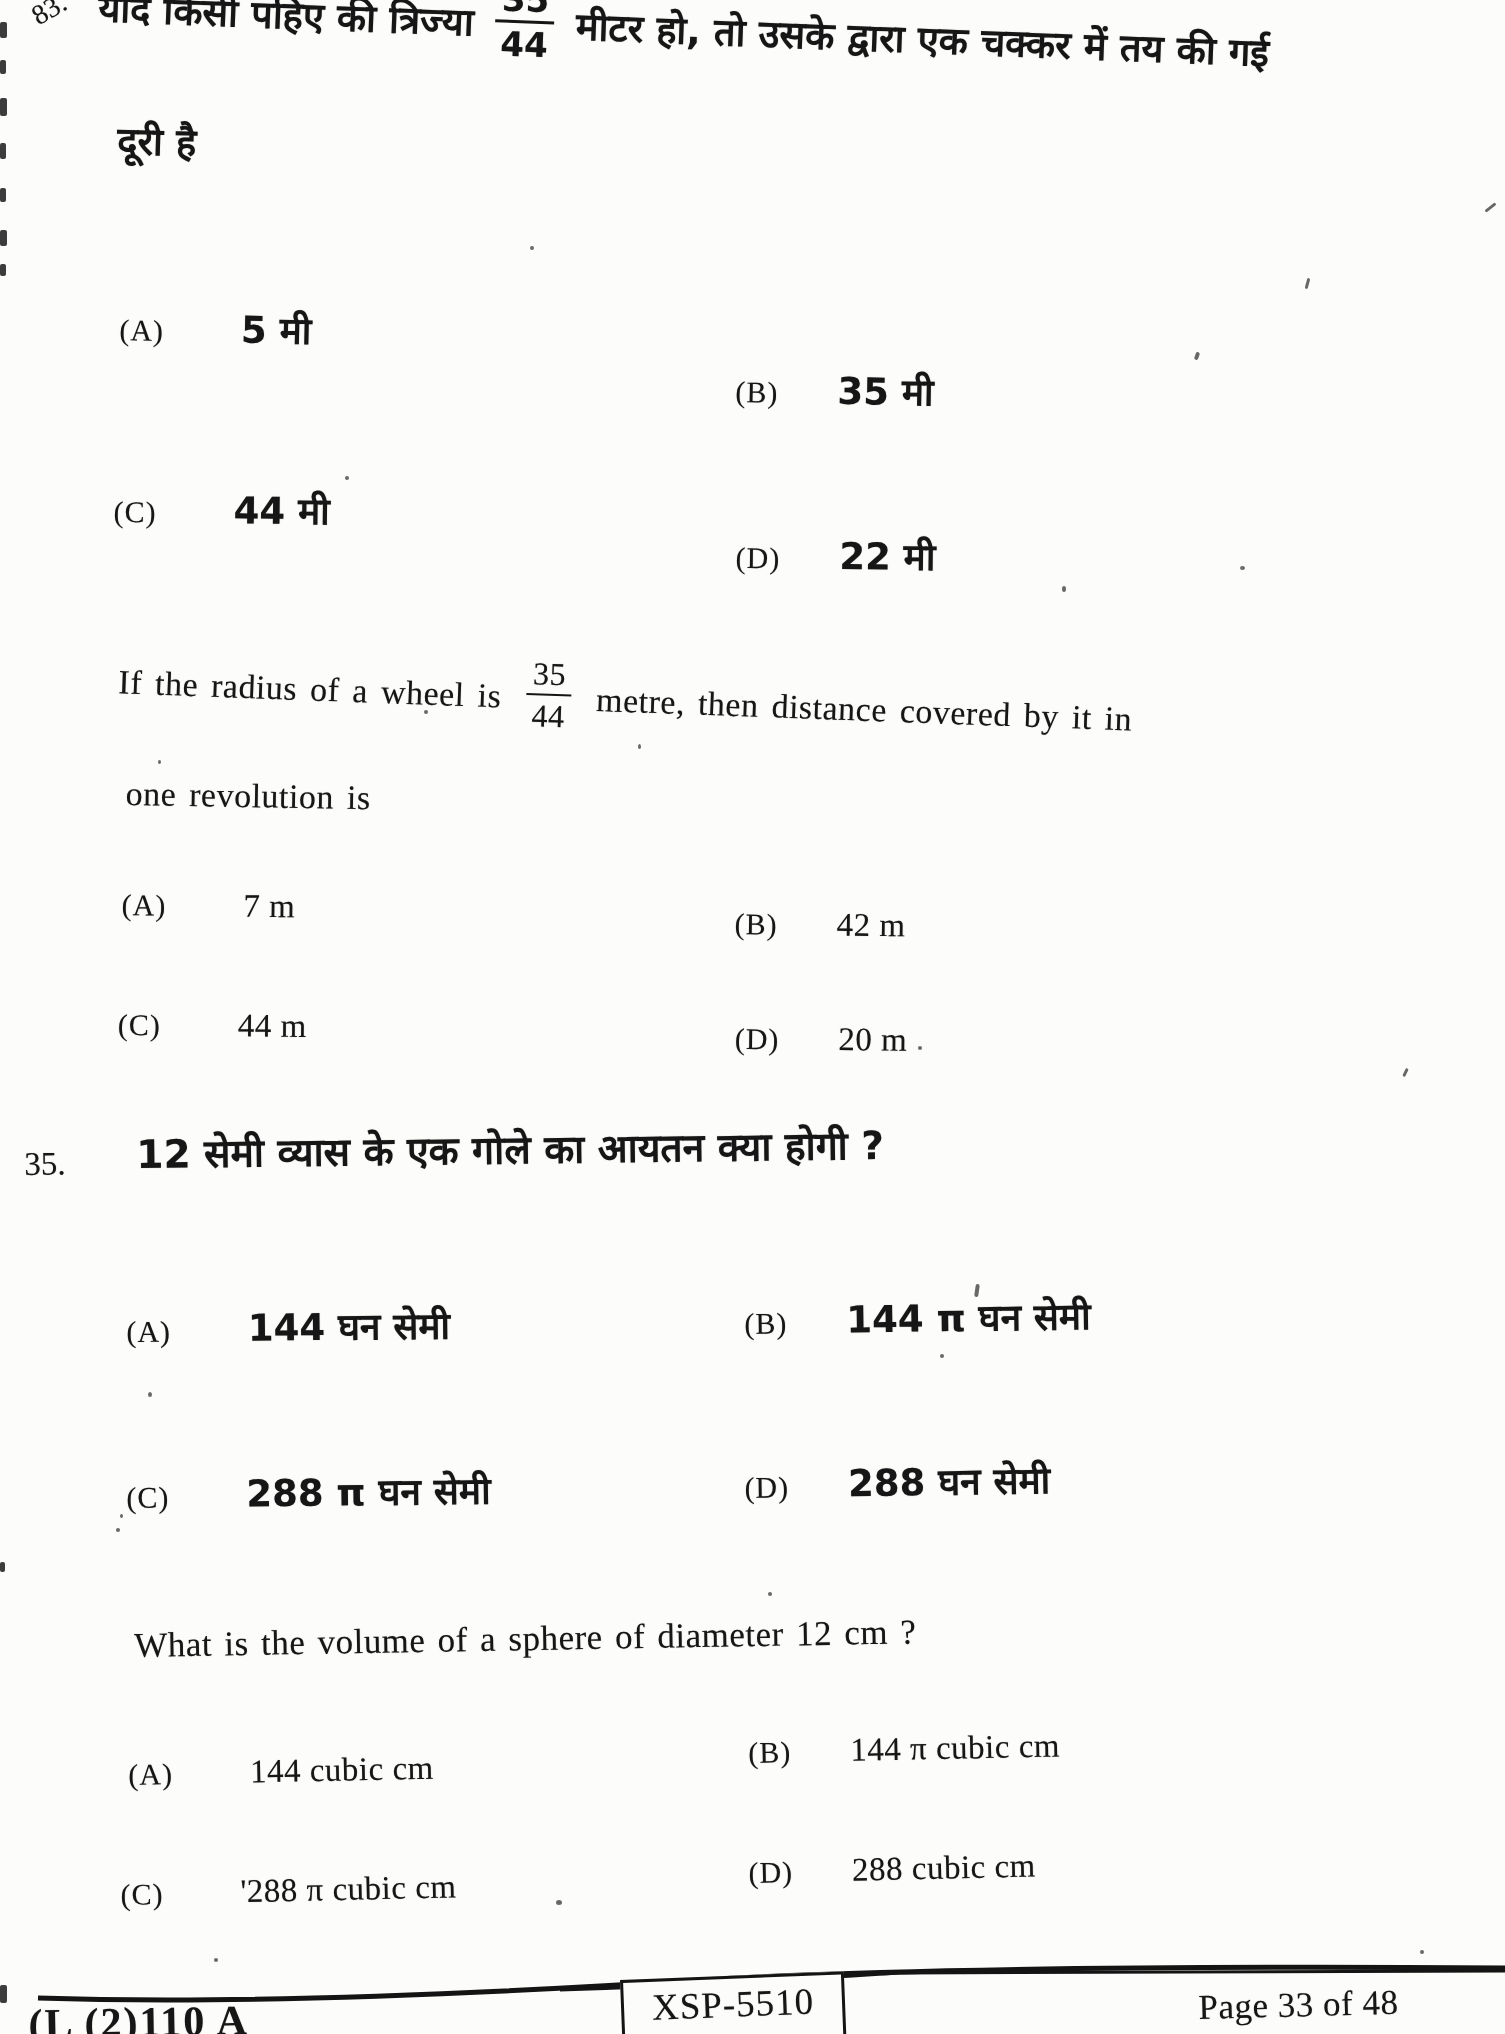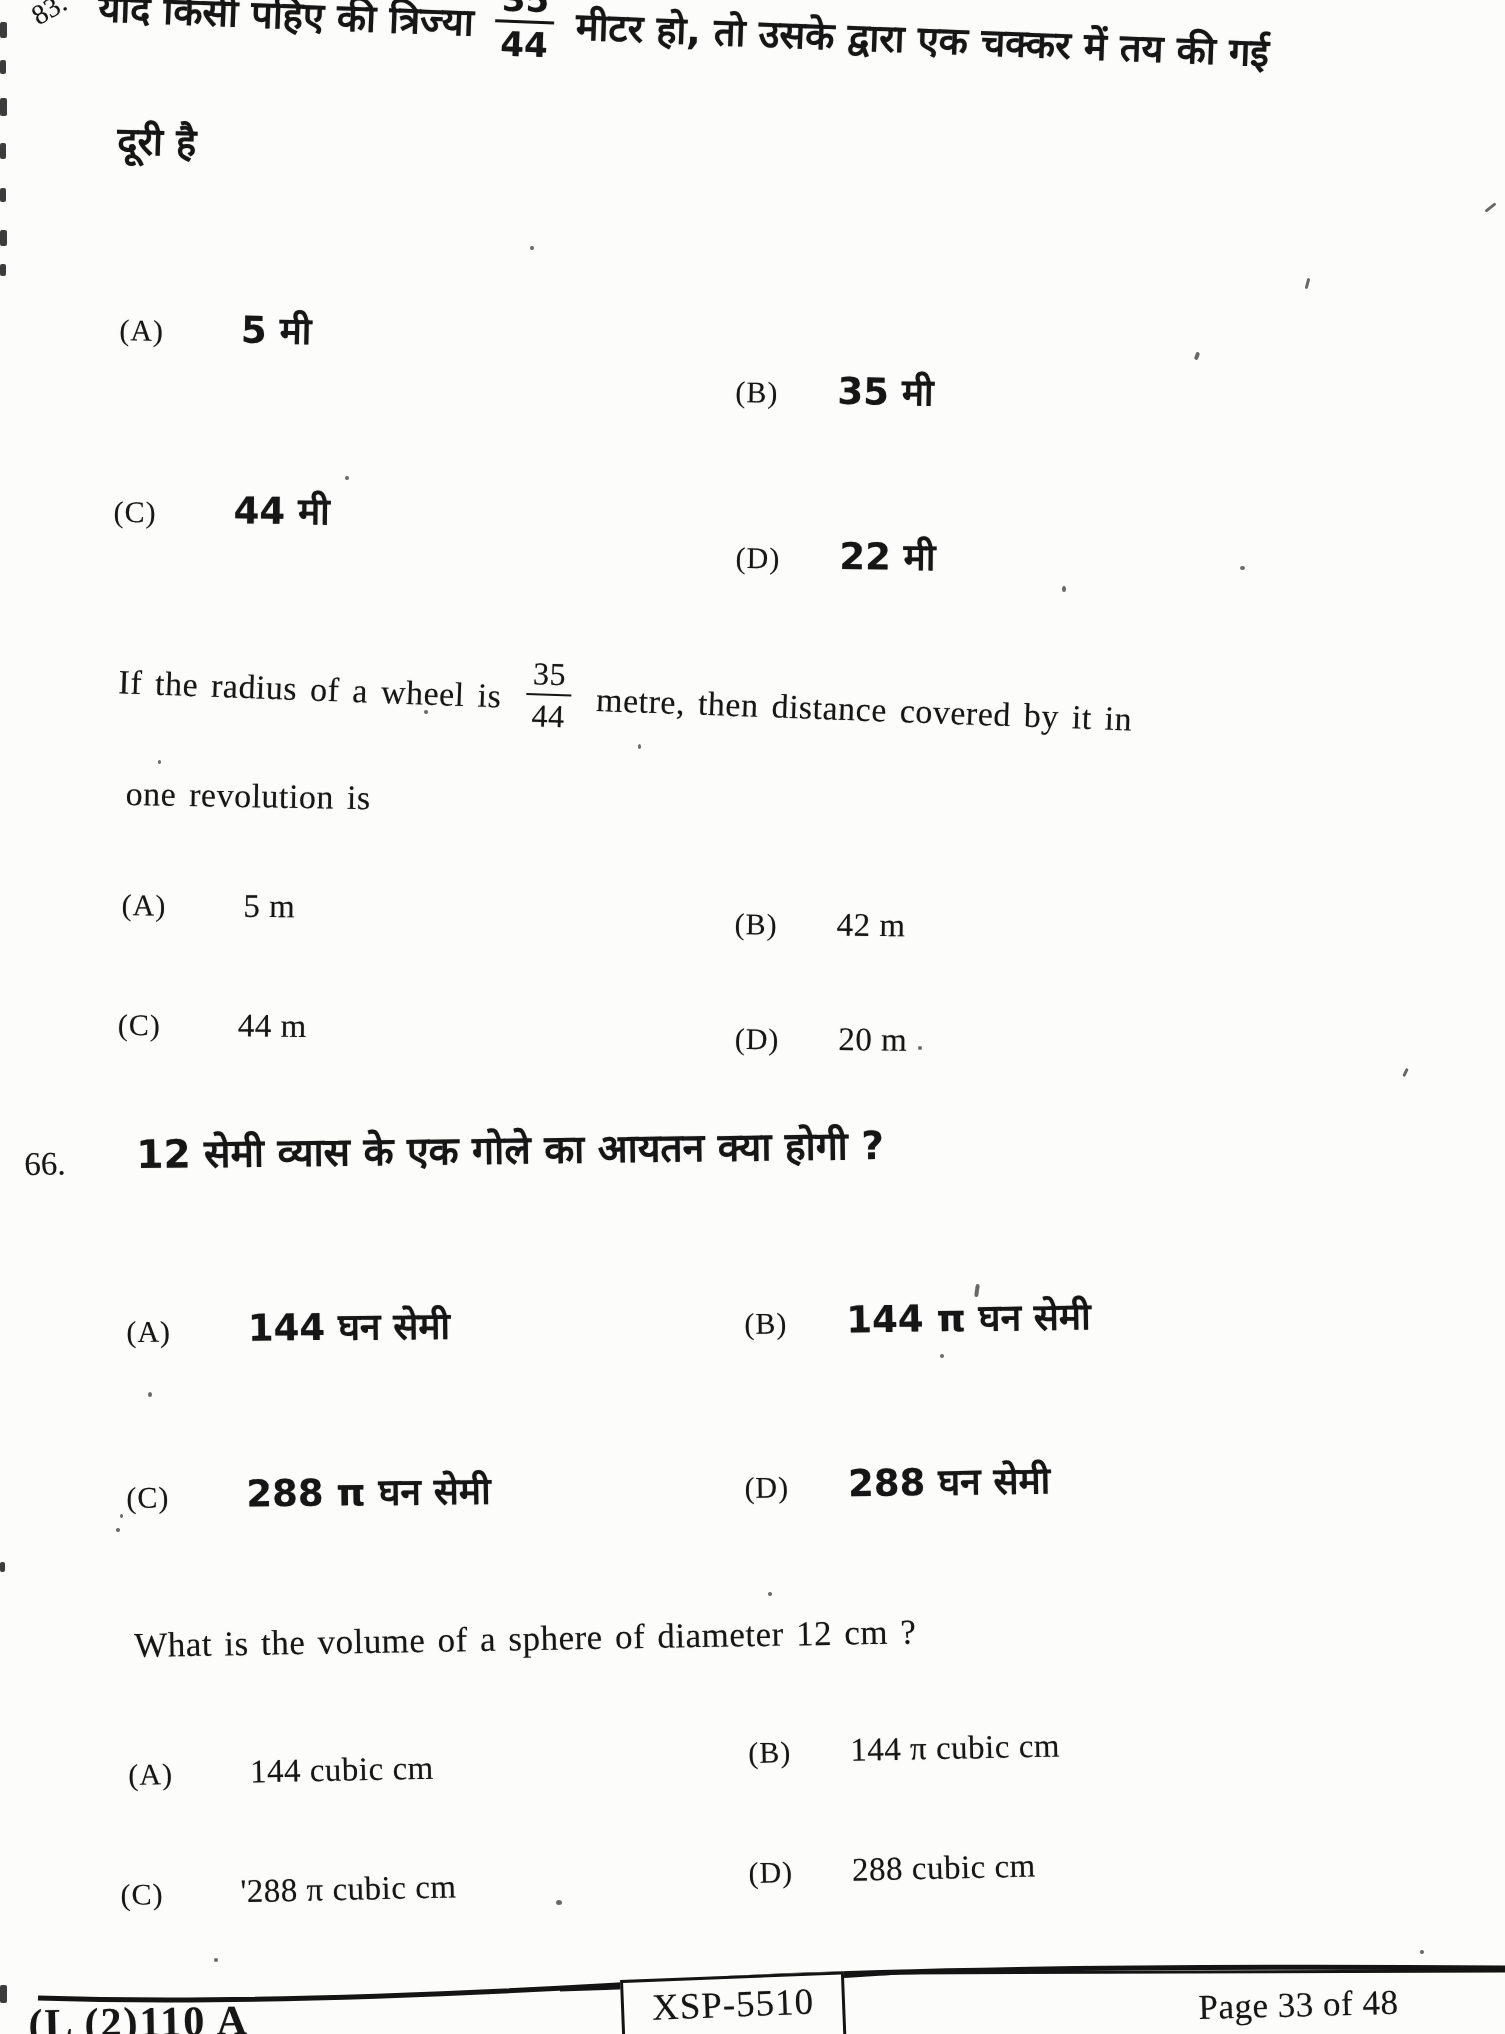--- a/index.html
+++ b/index.html
@@ -89,36 +89,36 @@
     <span class="fnum" style="border-bottom-width:2px">35</span>
     <span class="fden">44</span>
   </span>
   <span>metre, then distance covered by it in</span>
 </div>
 
 <div class="abs rot qline-en en" style="left:126px;top:772px;--rot:1deg">one revolution is</div>
 
 <div class="opt" style="left:122px;top:886px;--rot:0.8deg">
   <span class="olabel">(A)</span>
-  <span class="otext-en">5 m</span>
+  <span class="otext-en">7 m</span>
 </div>
 <div class="opt rightcol" style="left:735px;top:905px;--rot:0.8deg">
   <span class="olabel">(B)</span>
   <span class="otext-en">42 m</span>
 </div>
 <div class="opt" style="left:118px;top:1006px;--rot:0.6deg">
   <span class="olabel">(C)</span>
   <span class="otext-en">44 m</span>
 </div>
 <div class="opt rightcol" style="left:735px;top:1020px;--rot:0.6deg">
   <span class="olabel">(D)</span>
   <span class="otext-en">20 m</span>
 </div>
 
-<div class="abs qnum rot" style="left:24px;top:1146px;font-size:33px;--rot:-1deg">66.</div>
+<div class="abs qnum rot" style="left:24px;top:1146px;font-size:33px;--rot:-1deg">35.</div>
 
 <div class="abs rot hi" style="left:136px;top:1126px;font-size:39px;--rot:-0.7deg">12 सेमी व्यास के एक गोले का आयतन क्या होगी ?</div>
 
 <div class="opt" style="left:126px;top:1302px;--rot:-0.6deg">
   <span class="olabel">(A)</span>
   <span class="otext-hi">144 घन सेमी</span>
 </div>
 <div class="opt rightcol" style="left:744px;top:1294px;--rot:-0.8deg">
   <span class="olabel">(B)</span>
   <span class="otext-hi">144 π घन सेमी</span>

